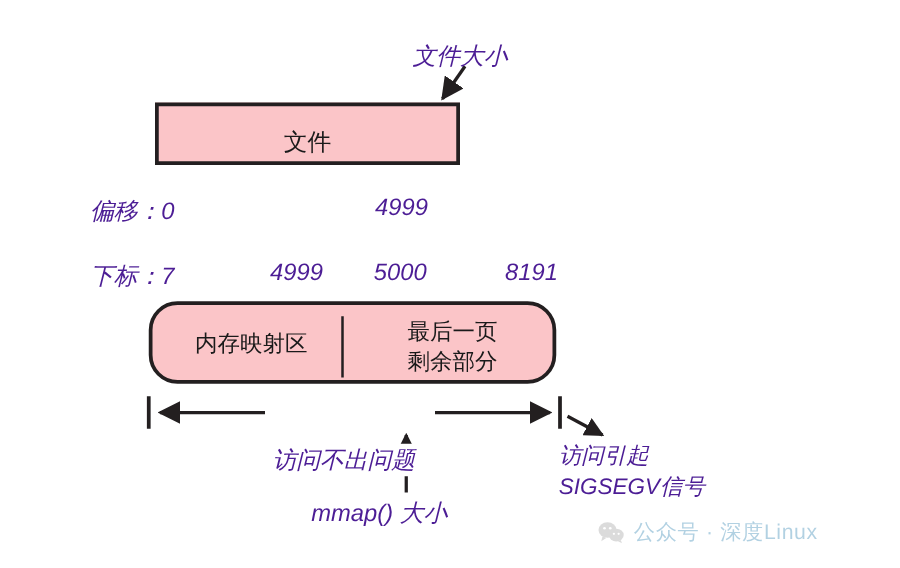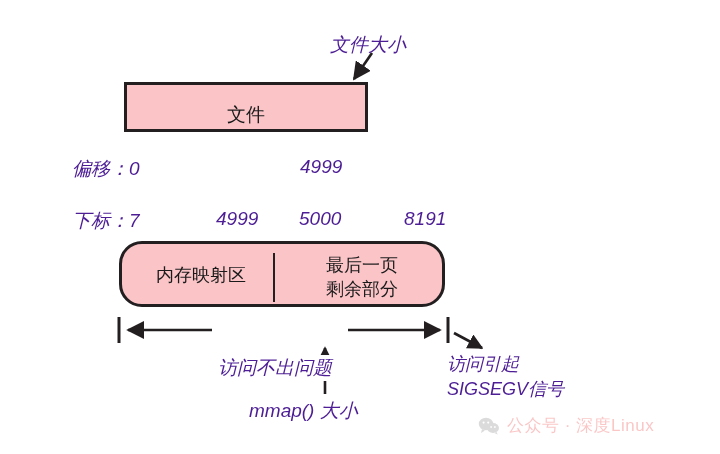--- a/index.html
+++ b/index.html
@@ -102,21 +102,21 @@
   #watermark {
     position: absolute;
     left: 478px; top: 414px;
     display: flex;
     align-items: center;
     gap: 7px;
     opacity: 0.30;
   }
   #watermark .wm-text {
     font-size: 17px;
-    color: #ef4444;
+    color: #0369a1;
     letter-spacing: 0.5px;
     white-space: nowrap;
   }
   .wechat-icon { display: block; }
 </style>
 </head>
 <body>
 
 <div id="stage">
 

